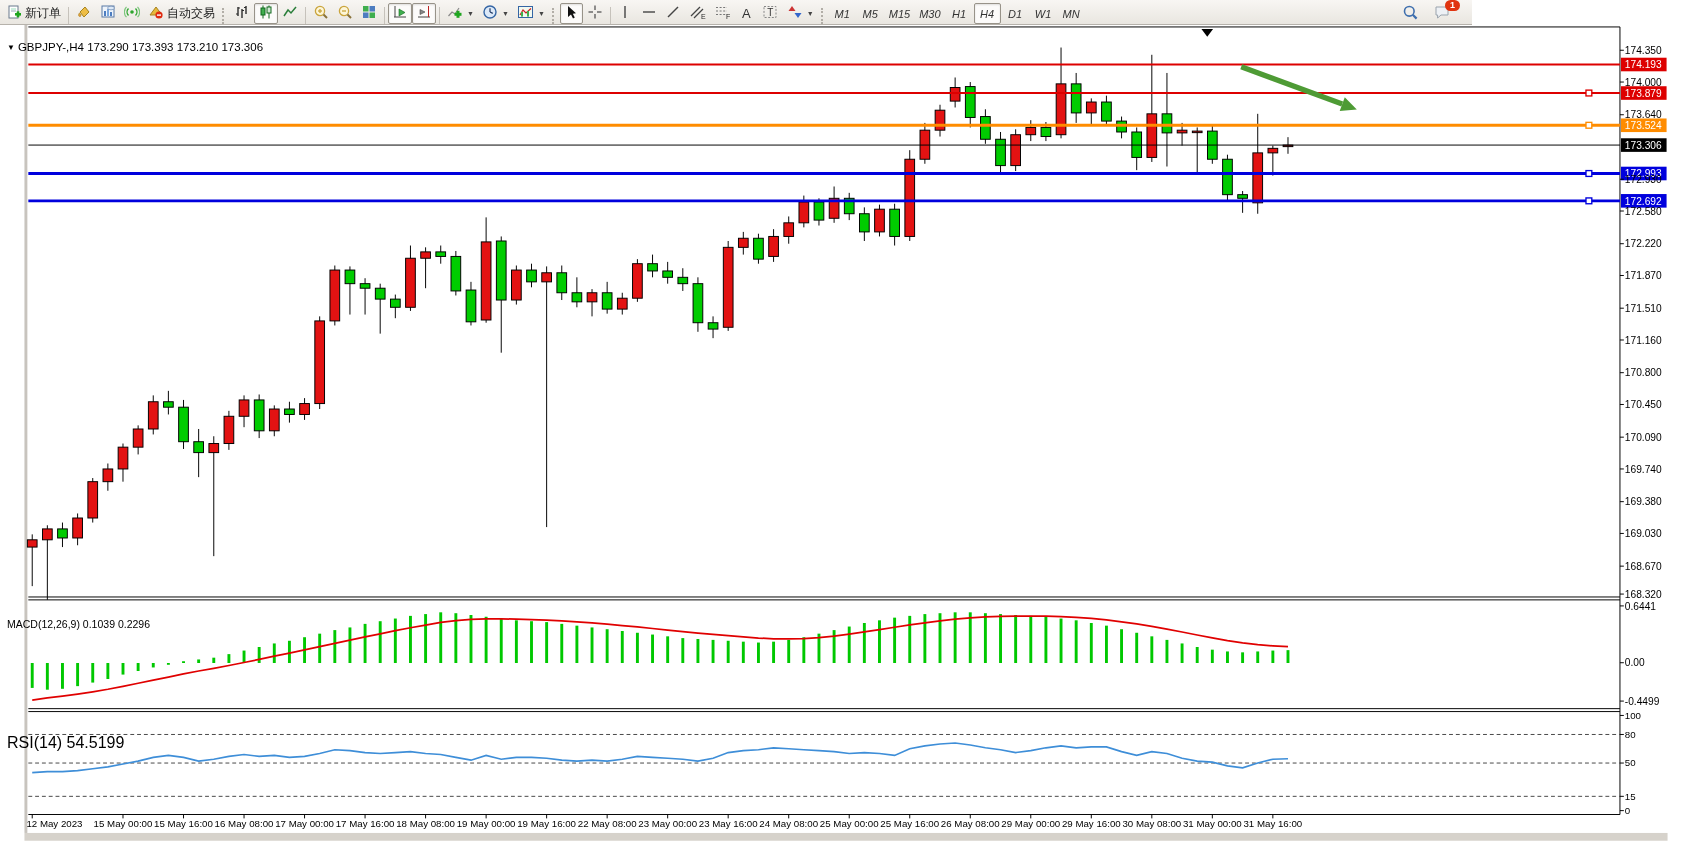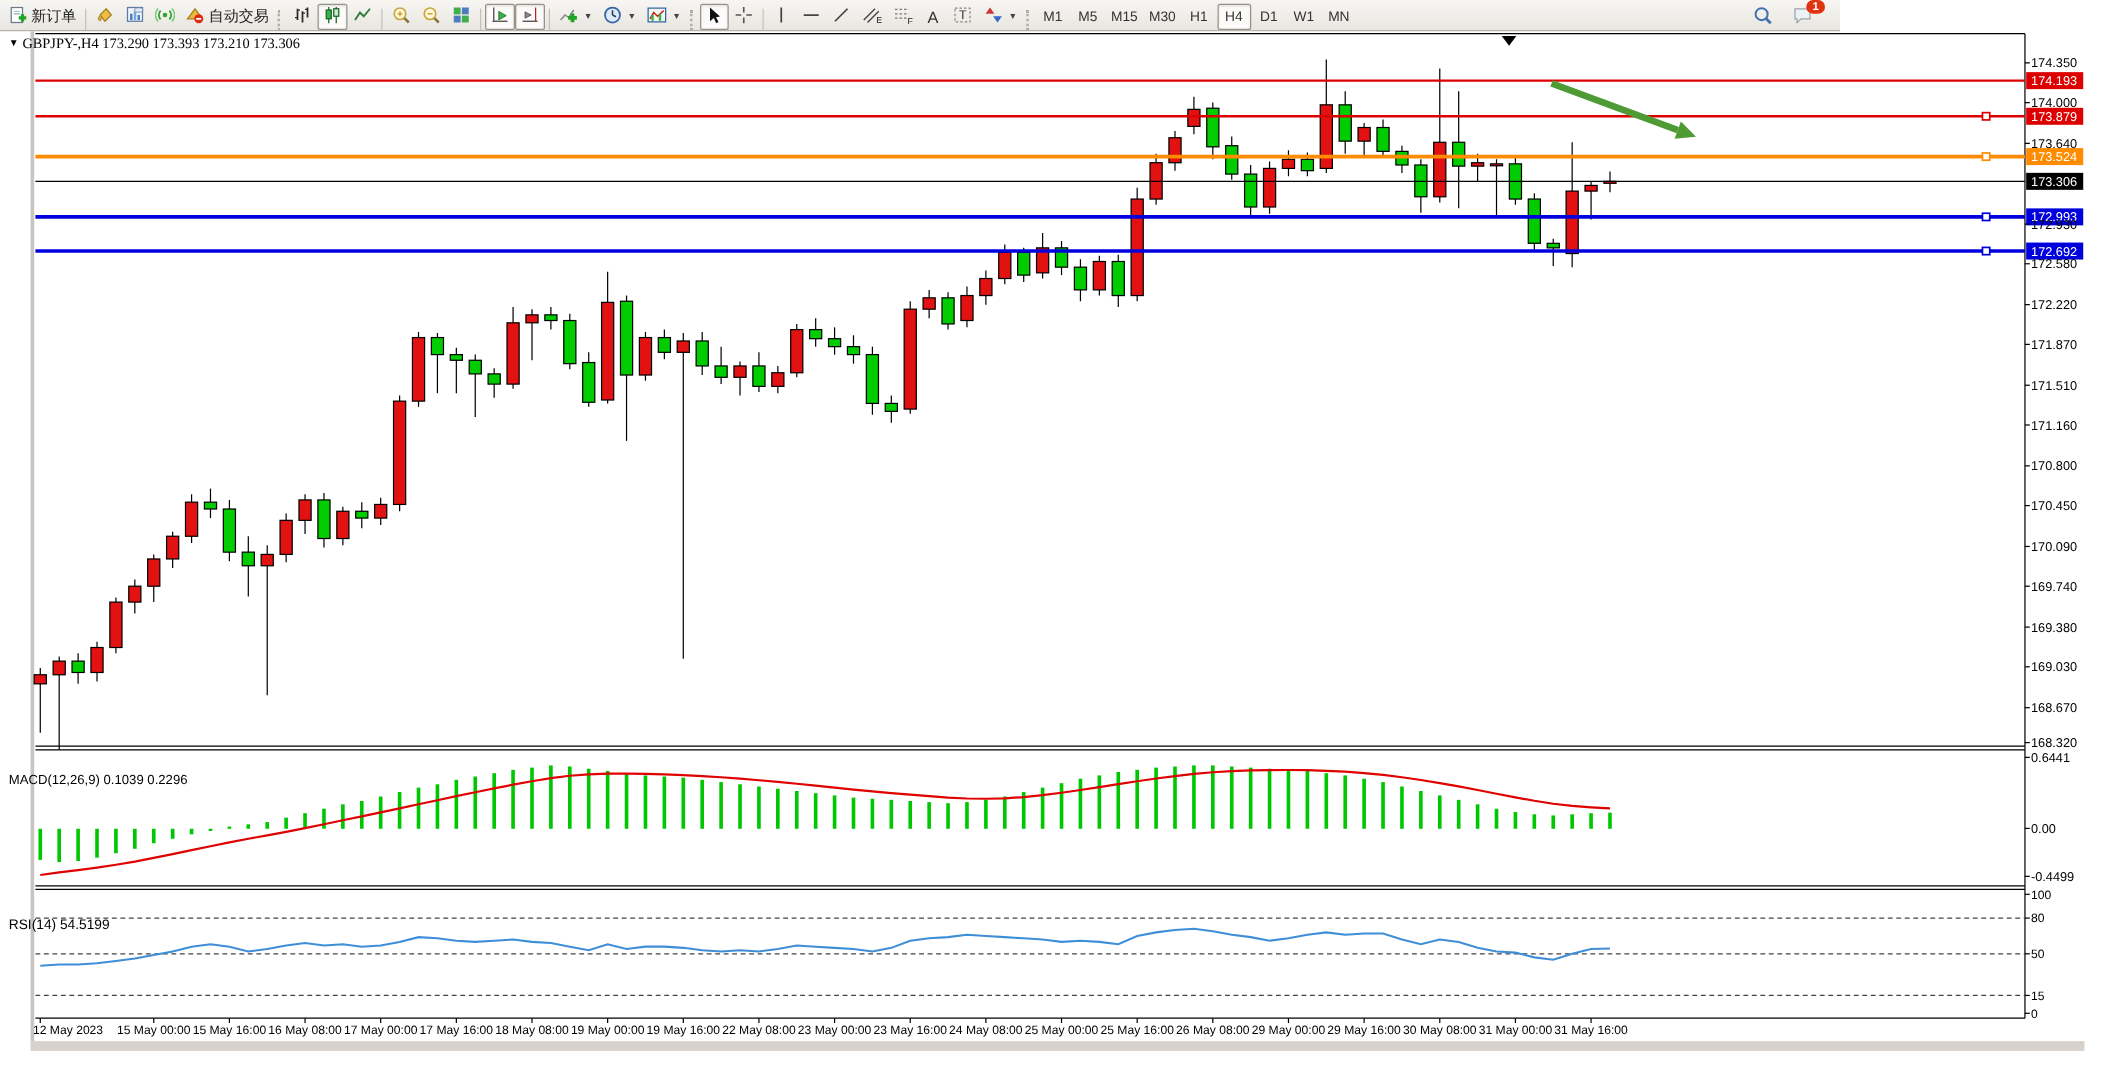--- a/index.html
+++ b/index.html
@@ -7,32 +7,32 @@
   
   .toolbar{position:absolute;top:0;left:0;width:1472px;height:25px;box-sizing:border-box;
     background:linear-gradient(#f8f6f3,#e9e6e0);border-bottom:1px solid #b6b2ab;
     display:flex;align-items:flex-end;padding:0 3px;gap:0;z-index:10;}
   .tbtn{height:21px;min-width:23px;box-sizing:border-box;display:flex;align-items:center;justify-content:center;
     gap:3px;padding:0 3px;border:1px solid transparent;border-radius:2px;font-size:12px;color:#222;cursor:default;}
   .tbtn.pressed{background:#fcfbfa;border-color:#989389;box-shadow:inset 0 1px 2px rgba(0,0,0,.12);}
   .sep{width:1px;height:17px;background:#c6c2bb;margin:0 3px;}
   .handle{width:3px;height:16px;border-left:2px dotted #b2aea7;margin:0 3px;}
   .caret{font-size:7px;color:#444;margin-left:1px;}
-  .tf{font-size:11px;color:#333;min-width:27px;justify-content:center;}
+  .tf{font-size:11px;color:#333;min-width:27px;justify-content:center;font-style:italic;}
   .right-group{margin-left:auto;display:flex;align-items:center;gap:6px;margin-right:14px;}
   .badge{position:absolute;top:-4px;right:-6px;background:#e03410;color:#fff;border-radius:8px;
     font-size:9px;line-height:11px;min-width:11px;text-align:center;padding:0 2px;font-weight:bold;}
   .chat-wrap{position:relative;}
   
   .chartwin{position:absolute;top:25px;left:0;width:1692px;height:840px;}
   svg text{font-family:"Liberation Sans",sans-serif;}
   .overlay{position:absolute;color:#000;white-space:nowrap;z-index:3;}
-  #chart-title{left:7px;top:4px;font-size:11.5px;font-family:Liberation Serif, serif;}
+  #chart-title{left:7px;top:16px;font-size:11.5px;}
   #macd-label{left:7px;top:593px;font-size:10.5px;}
-  #rsi-label{left:7px;top:709px;font-size:11px;}
+  #rsi-label{left:7px;top:709px;font-size:16px;}
   .tri{display:inline-block;font-size:8px;vertical-align:1px;margin-right:3px;color:#000;}
 </style>
 </head>
 <body>
 
 <div class="toolbar">
   <div class="tbtn">
     <span>
       <svg width="15" height="15">
           <rect x="2" y="1" width="9" height="12" fill="#fff" stroke="#6b7b8d"></rect>

